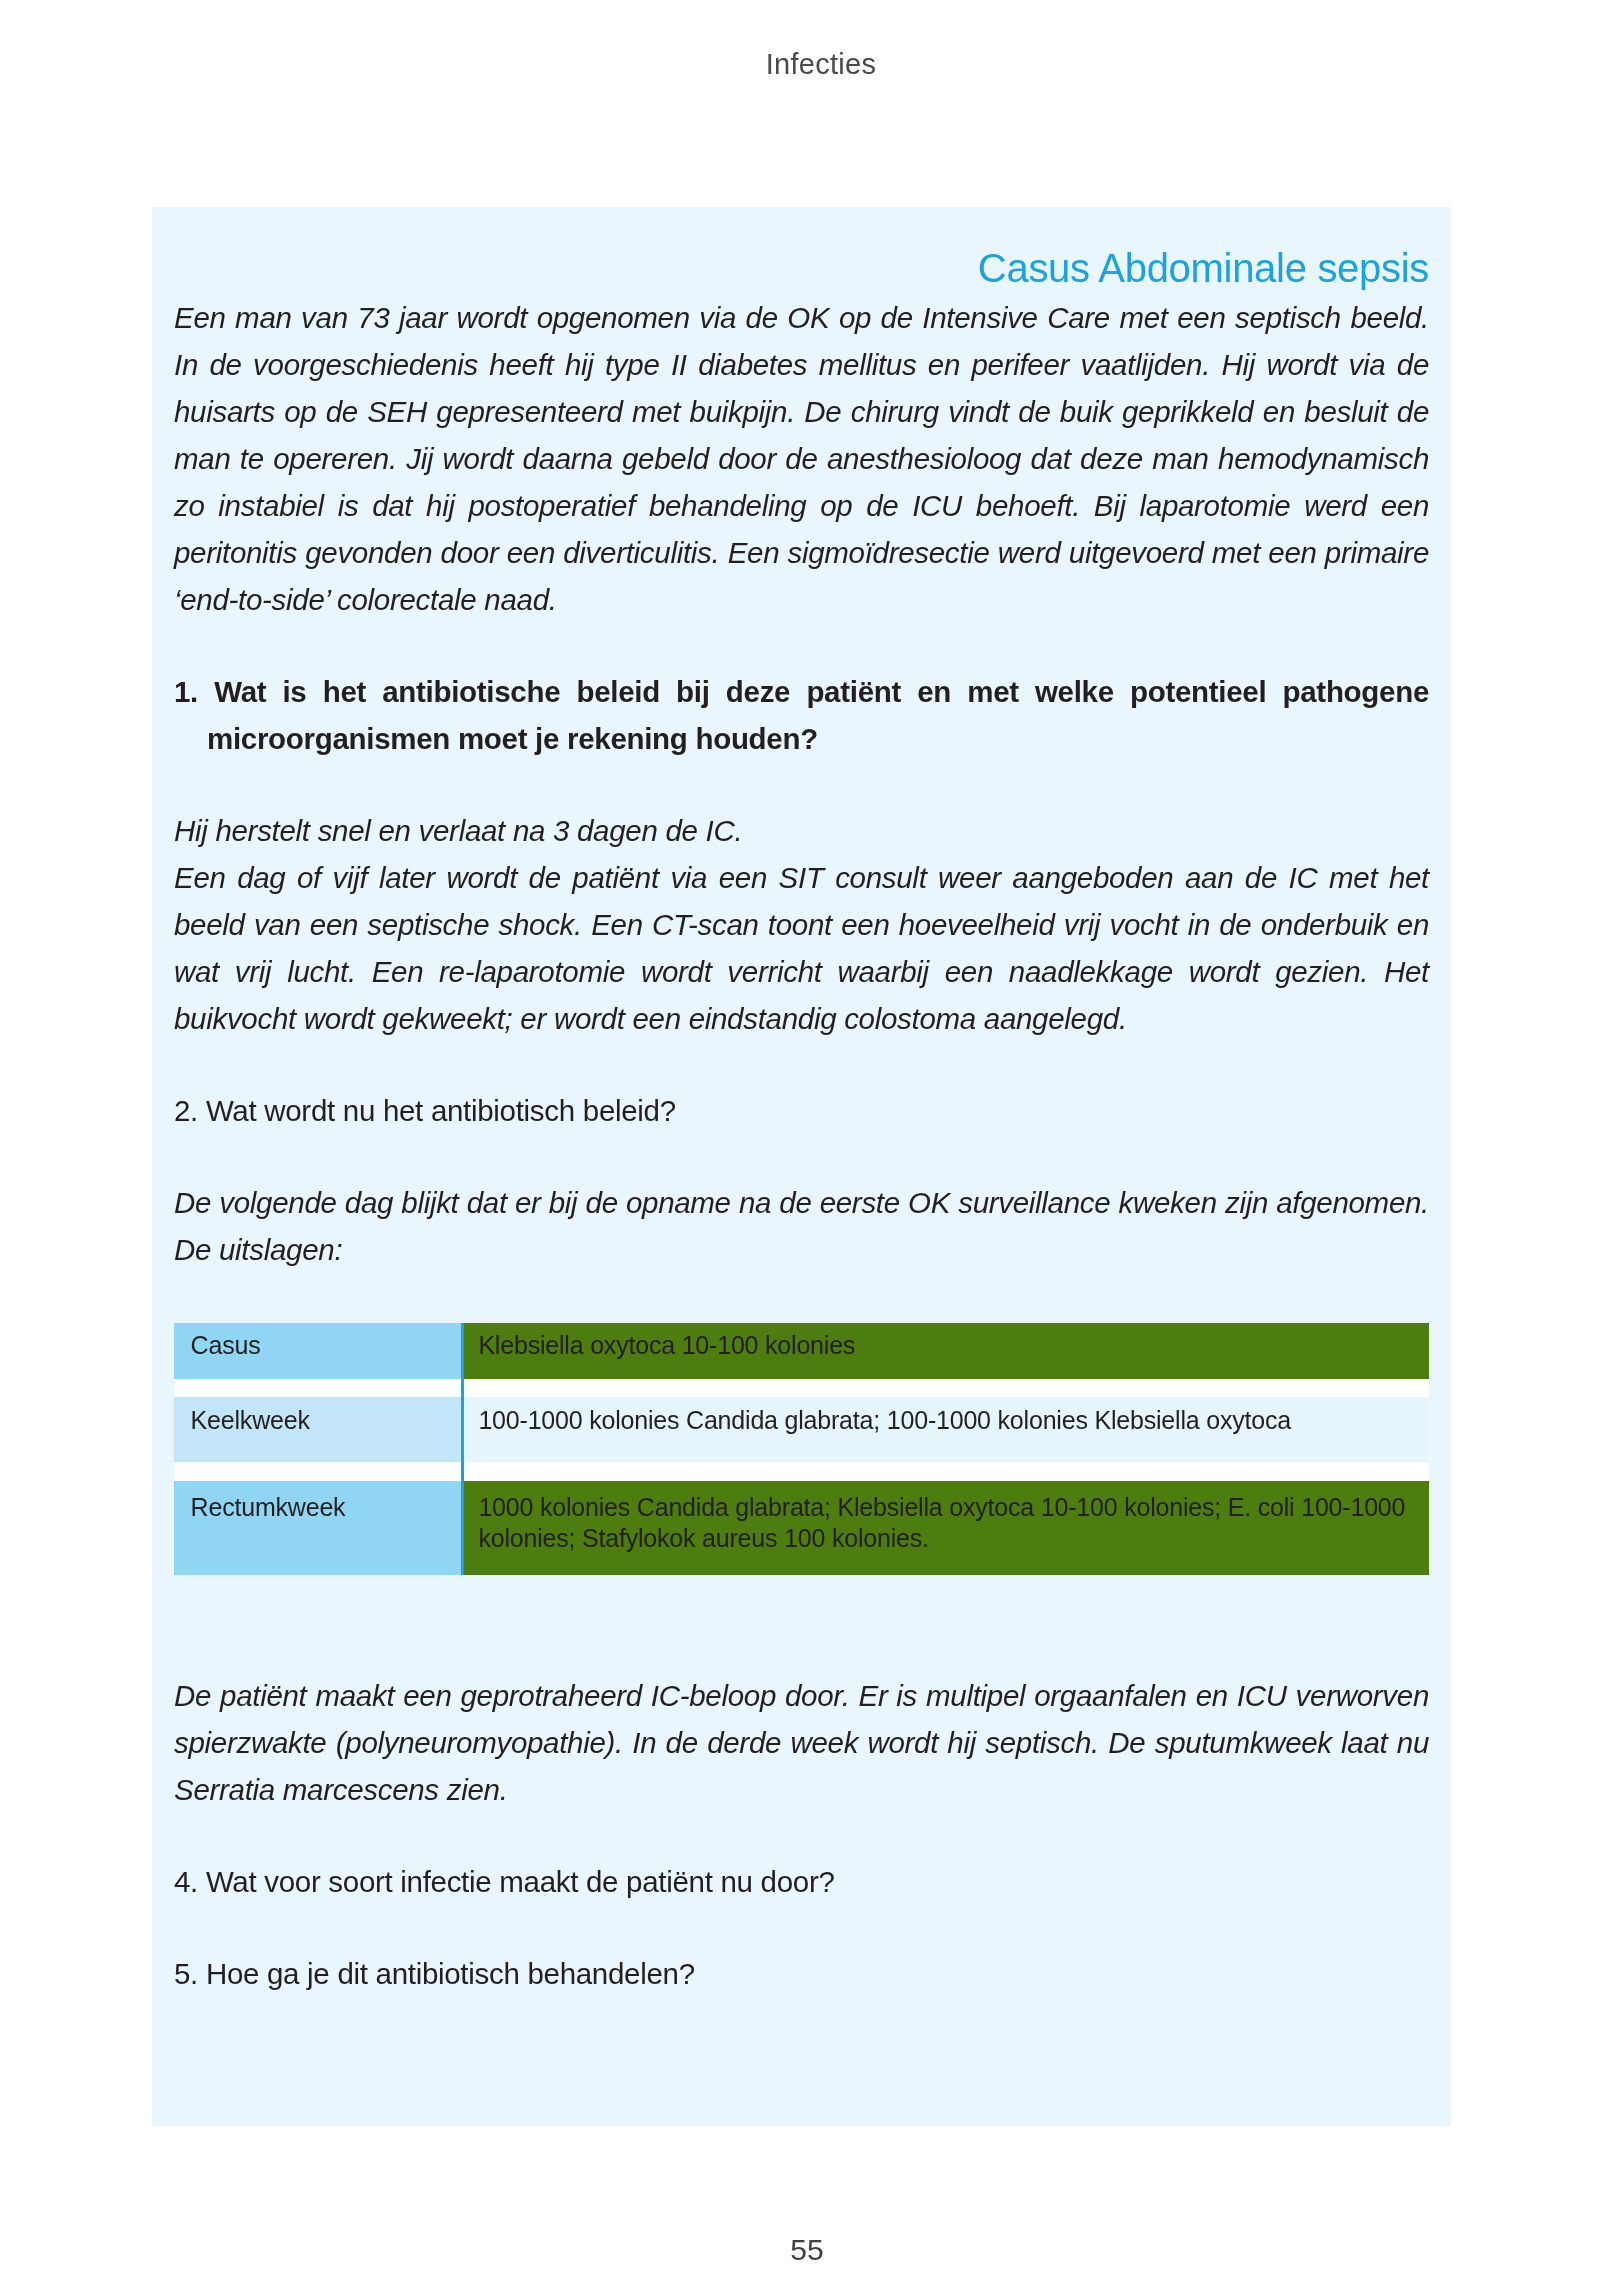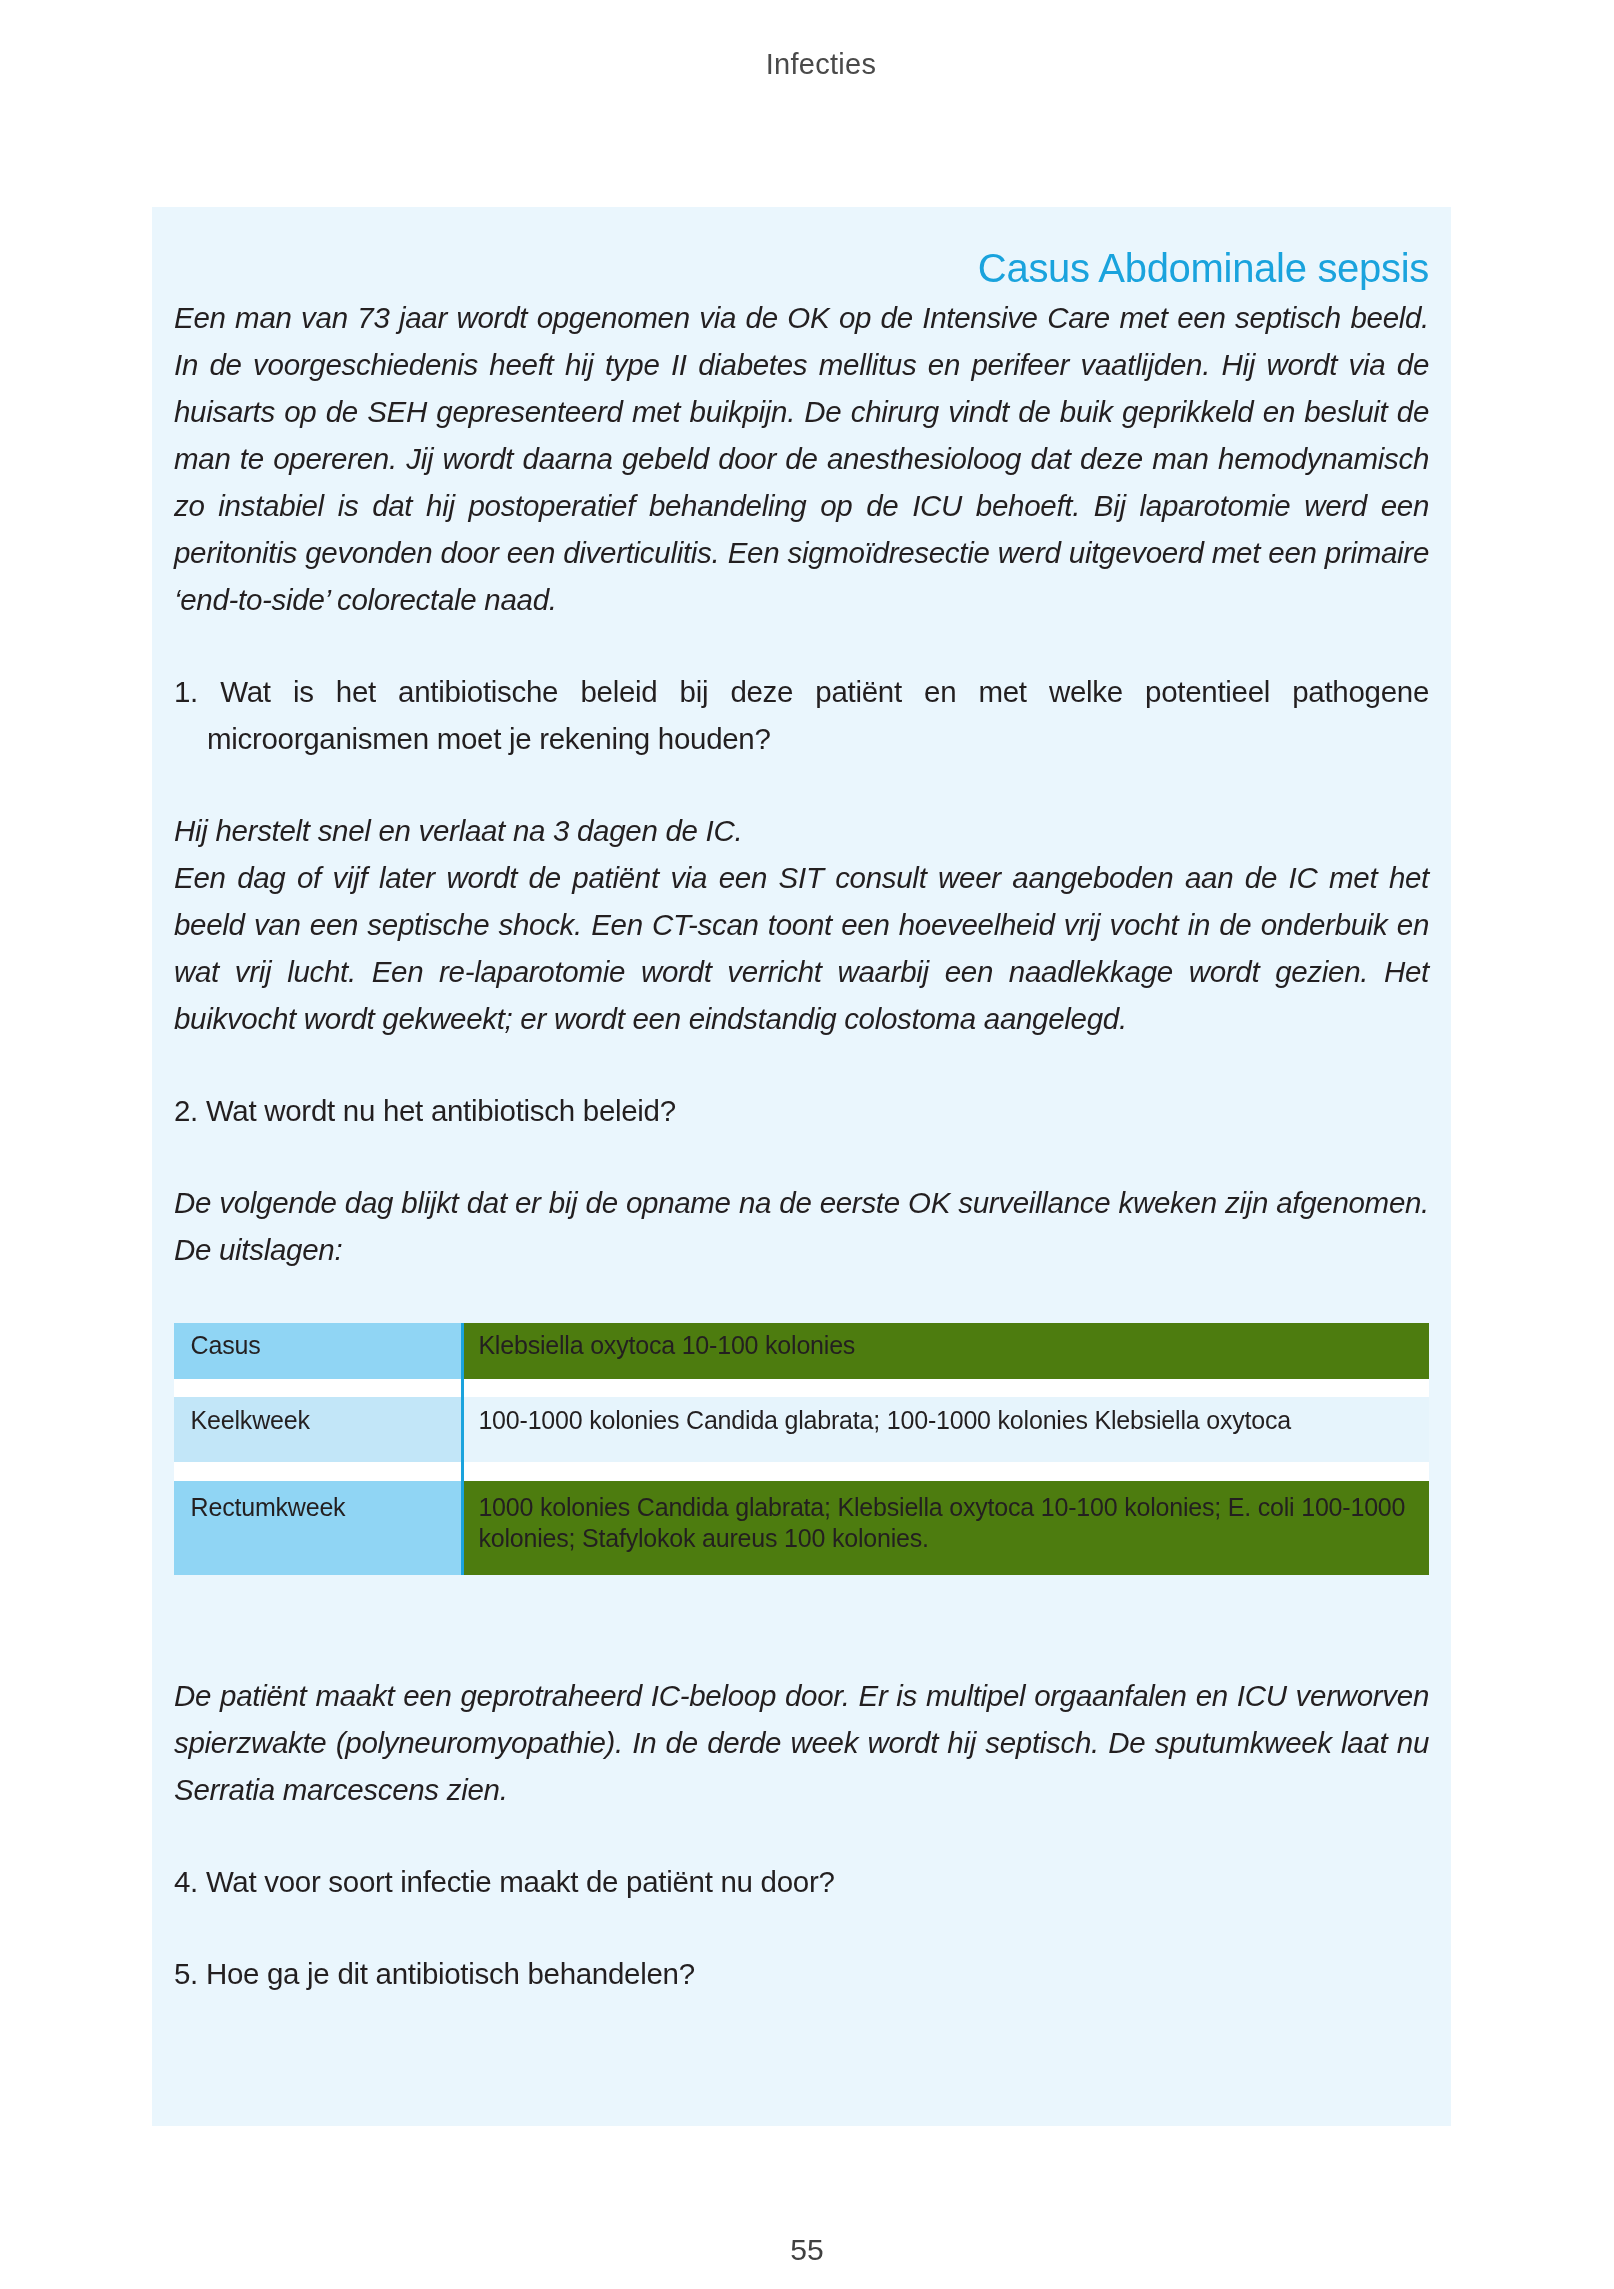--- a/index.html
+++ b/index.html
@@ -58,20 +58,21 @@
   .question {
     font-size: 29.5px;
     line-height: 47px;
     margin: 0;
     text-align: justify;
     letter-spacing: -0.3px;
   }
   .question.hanging {
     padding-left: 33px;
     text-indent: -33px;
+    font-weight: bold;
   }
   .culture-table {
     margin-top: 50px;
     width: 1255px;
     border-collapse: separate;
     border-spacing: 0;
   }
   .culture-table td {
     font-size: 25px;
     line-height: 31px;

